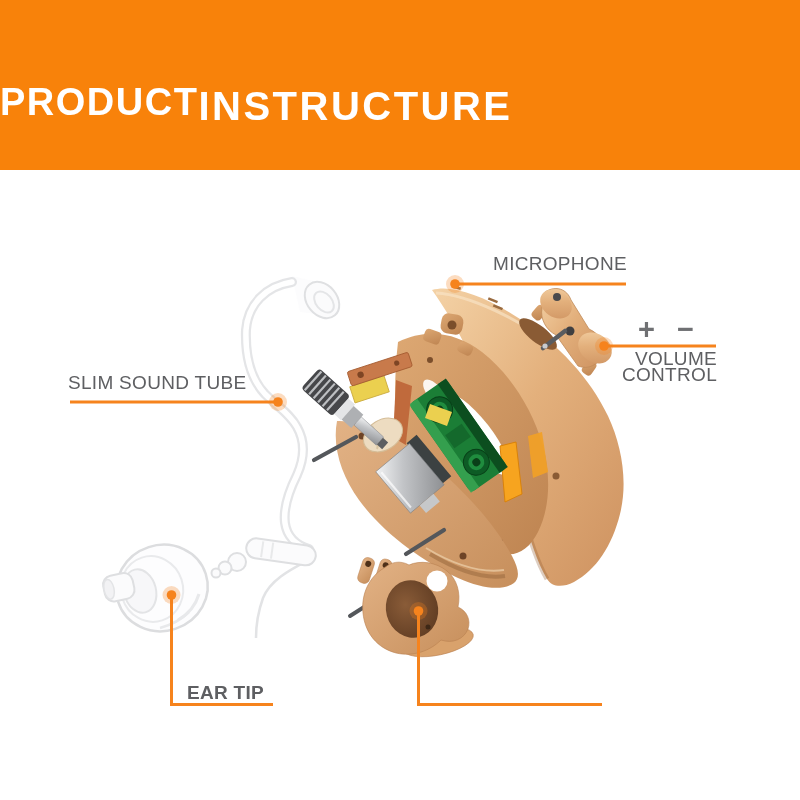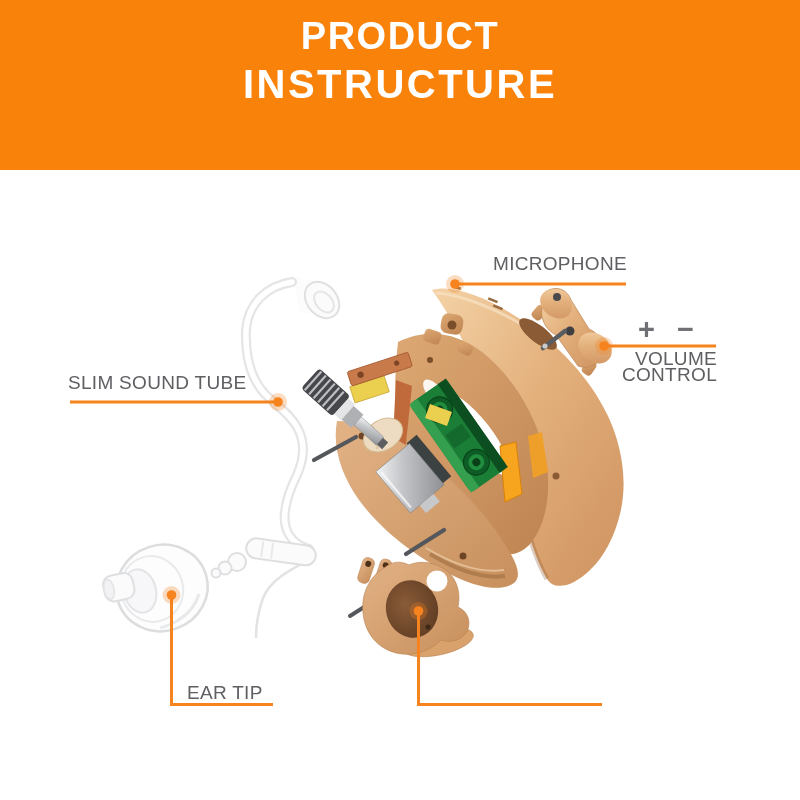--- a/index.html
+++ b/index.html
@@ -4,22 +4,22 @@
 <style>
   html,body{margin:0;padding:0;background:#ffffff;}
   .page{
     position:relative;width:800px;height:800px;margin:0 auto;overflow:hidden;
     background:#ffffff;font-family:"Liberation Sans",sans-serif;
   }
   
   .banner{
     position:absolute;left:0;top:0;width:800px;height:170px;
     background:var(--banner-bg,#F8820A);
-    display:flex;flex-direction:column;align-items:center;
-    padding-top:17px;box-sizing:border-box;
+    display:flex;flex-direction:row;align-items:center;
+    padding-top:33px;box-sizing:border-box;
   }
   .banner .l1{
     color:var(--banner-text,#fff);font-size:38px;font-weight:700;
     letter-spacing:1.5px;line-height:1.0;
   }
   .banner .l2{
     color:var(--banner-text,#fff);font-size:40px;font-weight:700;
     letter-spacing:2.5px;line-height:1.0;margin-top:9px;
   }
   
@@ -271,16 +271,16 @@
       <span>+</span>
       <span>−</span>
     </div>
     <div class="callout right" style="left:566px;top:187px;width:151px;">
       <div>VOLUME</div>
       <div>CONTROL</div>
     </div>
 
     <div class="callout" style="left:68px;top:209px;">SLIM SOUND TUBE</div>
 
-    <div class="callout" style="left:187px;top:519px;">EAR TIP</div>
+    <div class="callout" style="left:187px;top:519px;font-weight:bold;">EAR TIP</div>
 
   </div>
 </div>
 
 </body></html>

